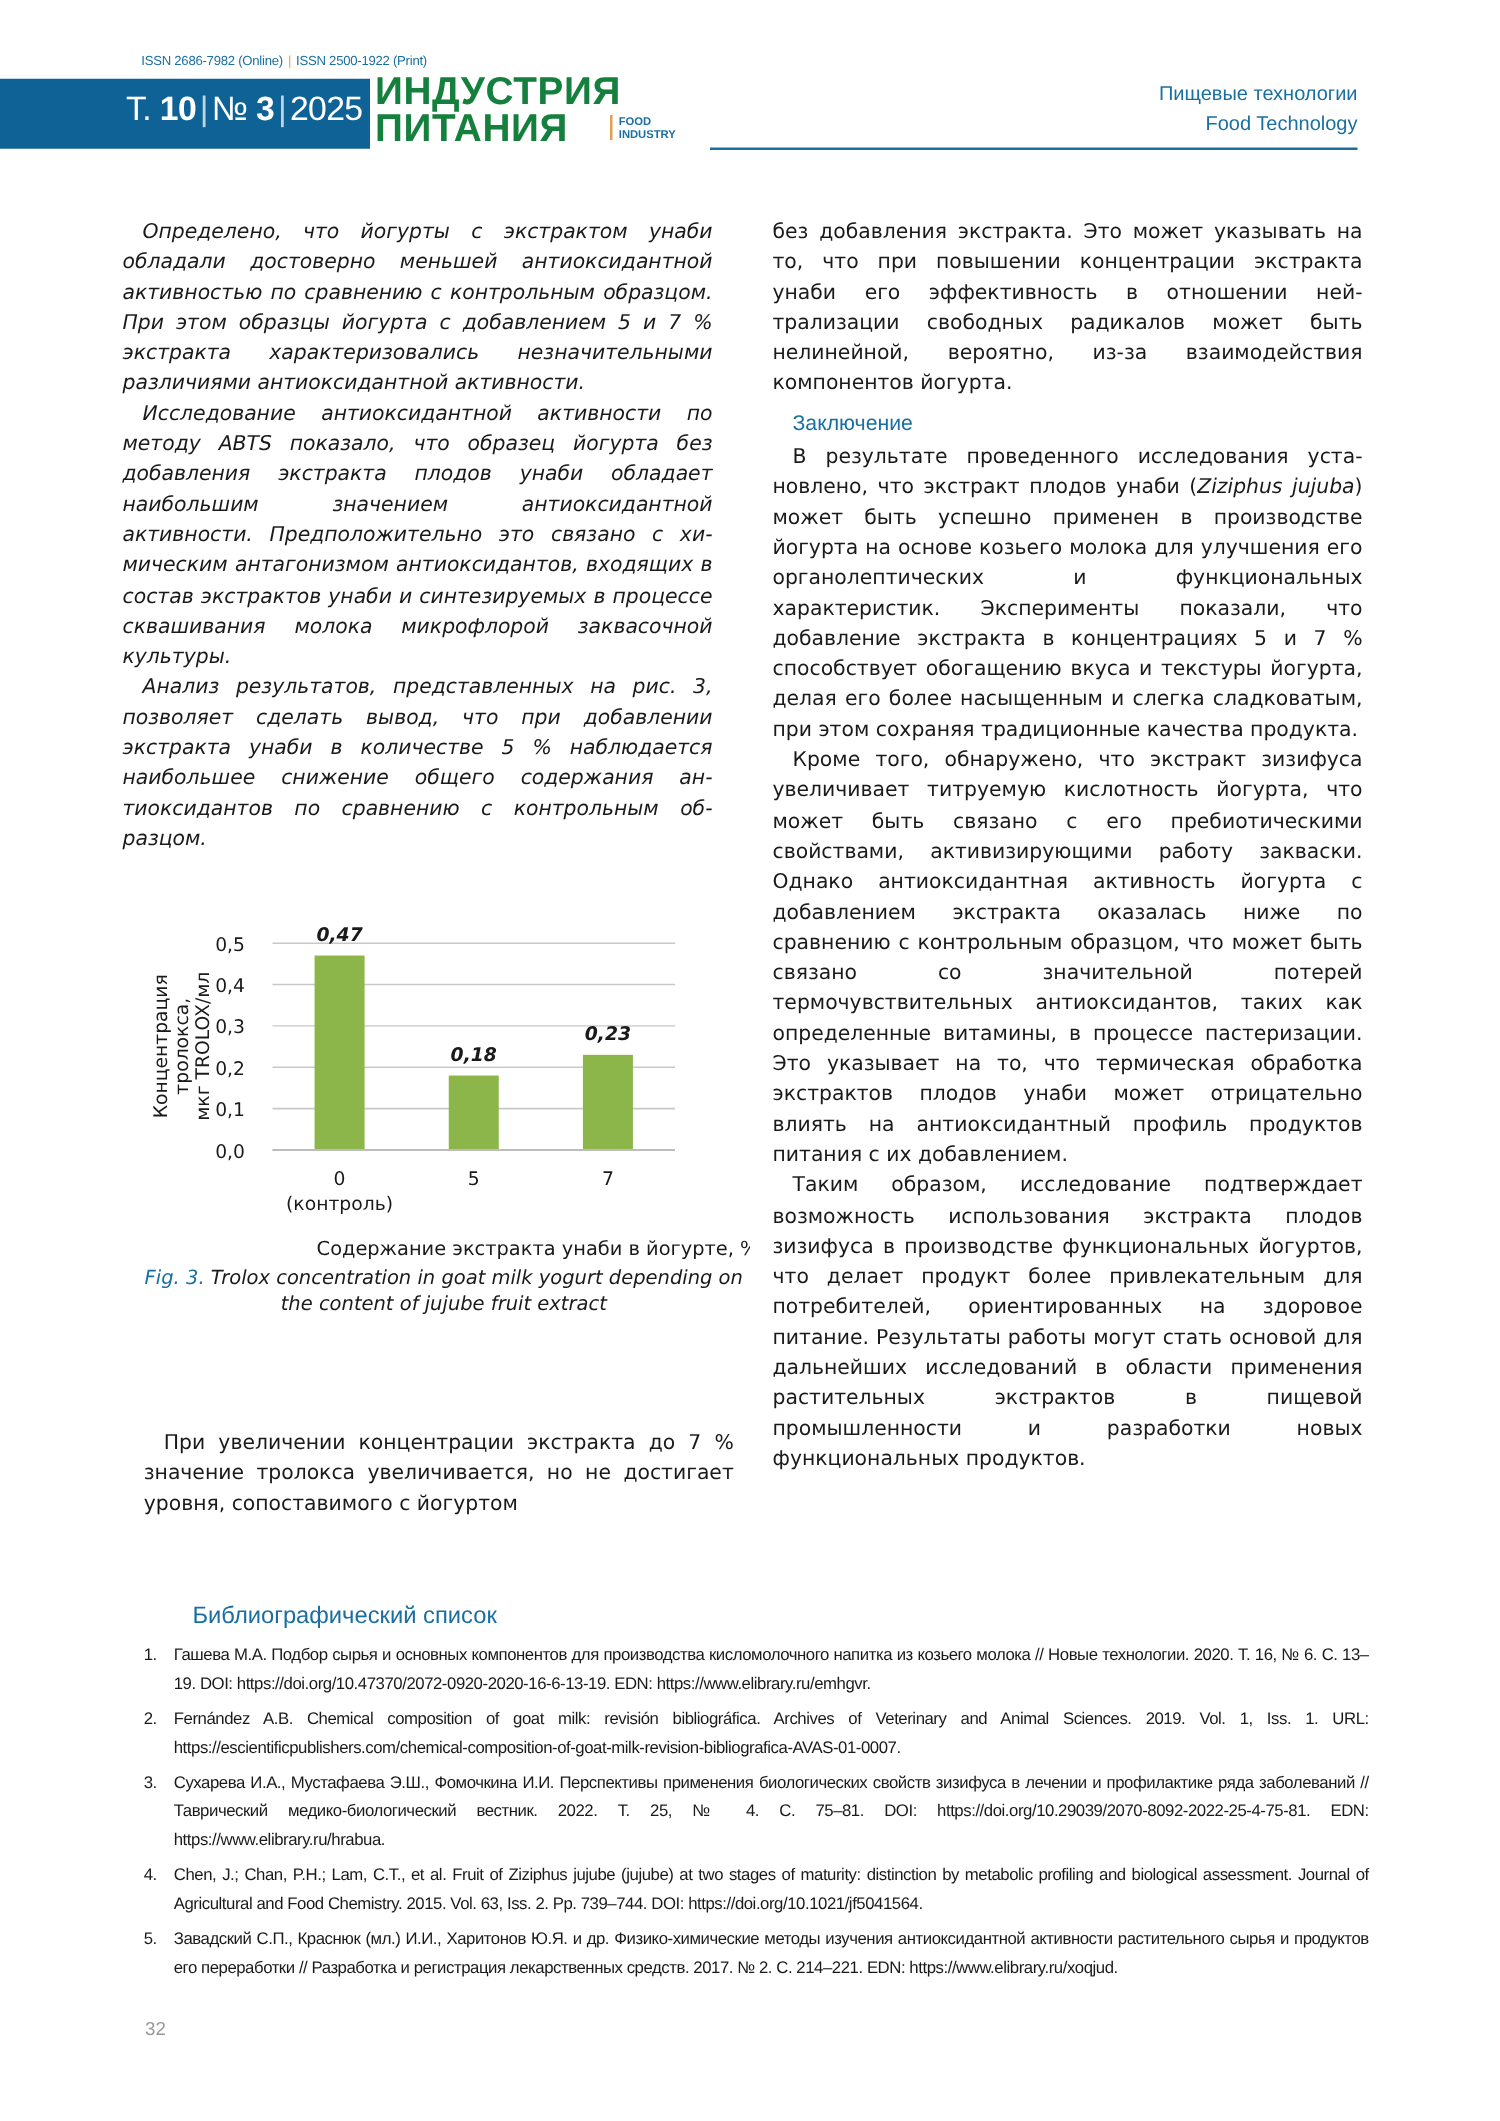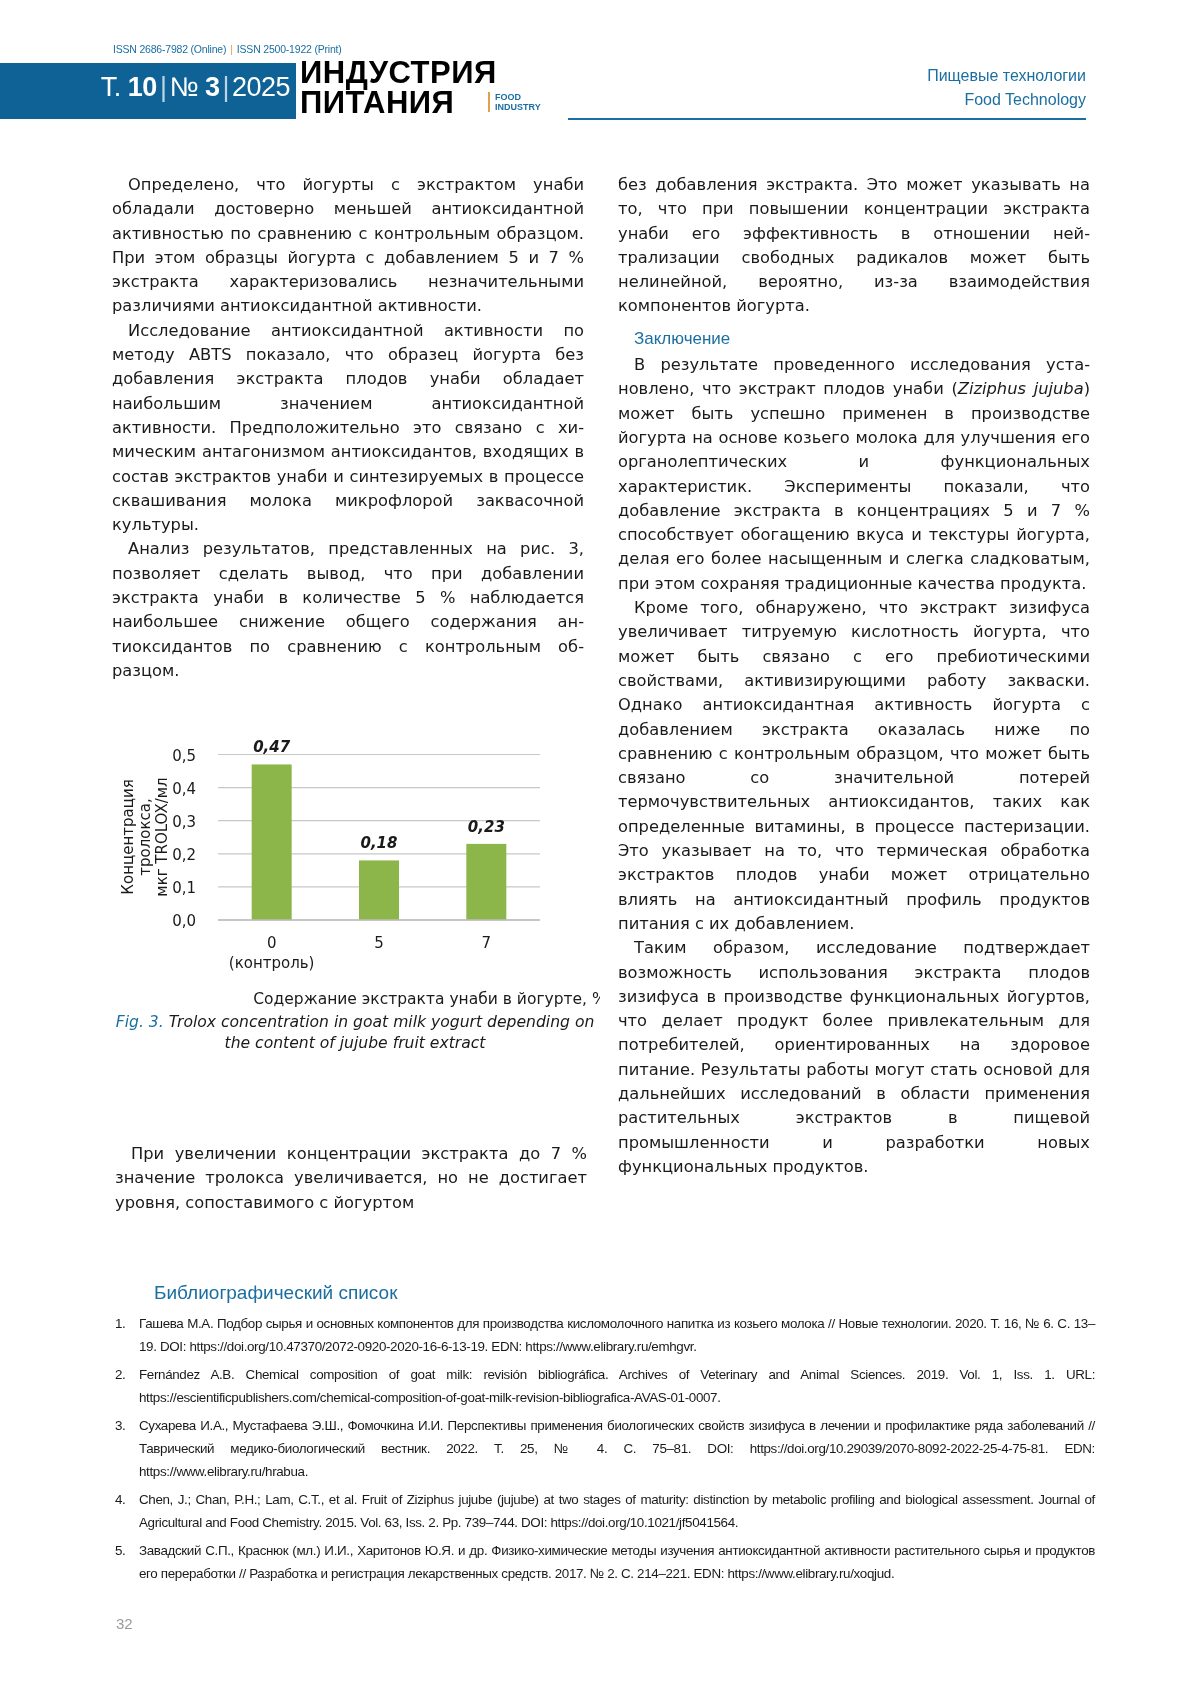--- a/index.html
+++ b/index.html
@@ -6,29 +6,29 @@
   html, body { width: 1200px; height: 1697px; background: #ffffff; }
   body { position: relative; font-family: "DejaVu Sans", sans-serif; color: #1a1a1a; overflow: hidden; }
 
   
   .issn { position: absolute; left: 113px; top: 43px; font-family: "Liberation Sans", sans-serif; font-size: 10.5px; color: #1a6fa0; letter-spacing: -0.2px; }
   .issn .sep { color: #e0a050; margin: 0 4px; }
   .banner { position: absolute; left: 0; top: 63px; width: 296px; height: 56px; background: #0f6296; }
   .banner-text { position: absolute; right: 6px; top: 9px; color: #ffffff; font-family: "Liberation Sans", sans-serif; font-size: 27px; white-space: nowrap; letter-spacing: -0.5px; }
   .banner-text b { font-weight: bold; }
   .banner-text .bar { color: #bcd5e4; font-weight: normal; margin: 0 3px; }
-  .logo { position: absolute; left: 300px; top: 58px; color: #000000; font-family: "Liberation Sans", sans-serif; font-weight: bold; font-size: 31px; line-height: 30px; letter-spacing: 0.5px; }
+  .logo { position: absolute; left: 300px; top: 58px; color: #15803d; font-family: "Liberation Sans", sans-serif; font-weight: bold; font-size: 31px; line-height: 30px; letter-spacing: 0.5px; }
   .logo-sub { position: absolute; left: 488px; top: 92px; border-left: 2px solid #e0a050; padding-left: 5px; color: #1a6fa0; font-family: "Liberation Sans", sans-serif; font-size: 9px; font-weight: bold; line-height: 10px; }
   .header-rule { position: absolute; left: 568px; top: 118px; width: 518px; height: 2px; background: #1a6fa0; }
   .section-name { position: absolute; right: 114px; top: 64px; text-align: right; color: #1a6fa0; font-family: "Liberation Sans", sans-serif; font-size: 16px; line-height: 24px; }
 
   
   .col { position: absolute; font-size: 16.3px; line-height: 24.3px; text-align: justify; }
   .col p { text-indent: 16px; hyphens: manual; }
-  .col-left { left: 112px; top: 173px; width: 472px; }
+  .col-left { left: 98px; top: 173px; width: 472px; font-style: italic; }
   .col-right { left: 618px; top: 173px; width: 472px; }
   .col-left-bottom { left: 115px; top: 1142px; width: 472px; }
   .subhead { color: #1a6fa0; font-family: "Liberation Sans", sans-serif; font-size: 17px; margin: 8px 0 2px 16px; text-indent: 0; }
   .col i { font-style: italic; margin-top: 25px; }
 
   
   .chart { position: absolute; left: 110px; top: 730px; width: 490px; height: 290px; }
   .chart svg { position: absolute; left: 0; top: 0; }
   .chart text { font-family: "DejaVu Sans", sans-serif; }
 

